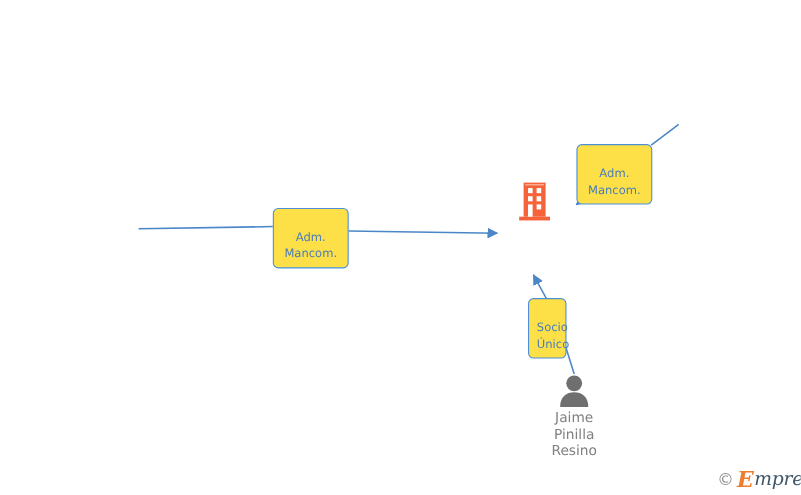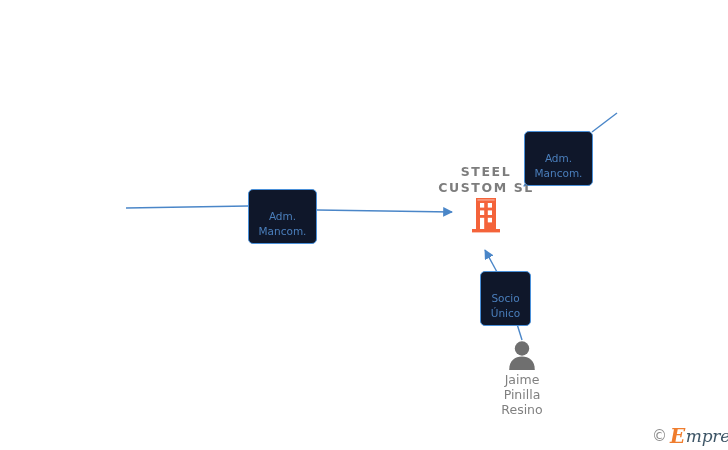--- a/index.html
+++ b/index.html
@@ -66,21 +66,21 @@
   .company-icon {
     display: block;
     margin: 1px auto 0 auto;
   }
 
   
   .rel-label {
     position: absolute;
     border: 1px solid #4a90d9;
     border-radius: 5px;
-    background: #0f172a;
+    background: #fde047;
     color: #4a7ebb;
     font-size: 10.5px;
     line-height: 15px;
     text-align: center;
     padding: 4px 7px;
     font-family: "DejaVu Sans", sans-serif;
     white-space: pre-line;
     box-sizing: border-box;
   }
 
@@ -148,22 +148,20 @@
     <svg class="person-icon" width="32" height="30" viewBox="0 0 32 30" xmlns="http://www.w3.org/2000/svg">
       <circle cx="16" cy="8.5" r="7.2" fill="#6f6f6f"></circle>
       <path d="M3.2 30 C3.2 20.5 9 16.6 16 16.6 C23 16.6 28.8 20.5 28.8 30 Z" fill="#6f6f6f"></path>
     </svg>
     <div class="pname">Jaime
 Pinilla
 Resino</div>
   </div>
 
   <div class="company" style="left:411px; top:164px;">
-    <div class="cname">STEEL
-CUSTOM  SL</div>
     <svg class="company-icon" width="30" height="36" viewBox="0 0 30 36" xmlns="http://www.w3.org/2000/svg">
 
       <rect x="5" y="1" width="20" height="31" fill="#f4633a"></rect>
 
       <rect x="6.4" y="2.4" width="17.2" height="1.1" fill="#ffffff" opacity="0.55"></rect>
 
       <rect x="1" y="32" width="28" height="3.4" fill="#f4633a"></rect>
 
       <rect x="9" y="6" width="4.2" height="4.6" fill="#ffffff"></rect>
       <rect x="16.8" y="6" width="4.2" height="4.6" fill="#ffffff"></rect>
@@ -178,21 +176,21 @@
   <div class="rel-label" style="left:248px; top:189px; width:69px;">
     <span>Adm.
 Mancom.</span>
   </div>
 
   <div class="rel-label" style="left:524px; top:131px; width:69px;">
     <span>Adm.
 Mancom.</span>
   </div>
 
-  <div class="rel-label" style="left:480px; top:271px; width:51px;">
+  <div class="rel-label" style="left:480px; top:271px; width:35px;">
     <span>Socio
 Único</span>
   </div>
 
   <div class="watermark" style="left:652px; top:426px;">
     <span class="wm-c">©</span>
     <span class="wm-e">E</span>
     <span class="wm-rest">mpresia</span>
   </div>
 

